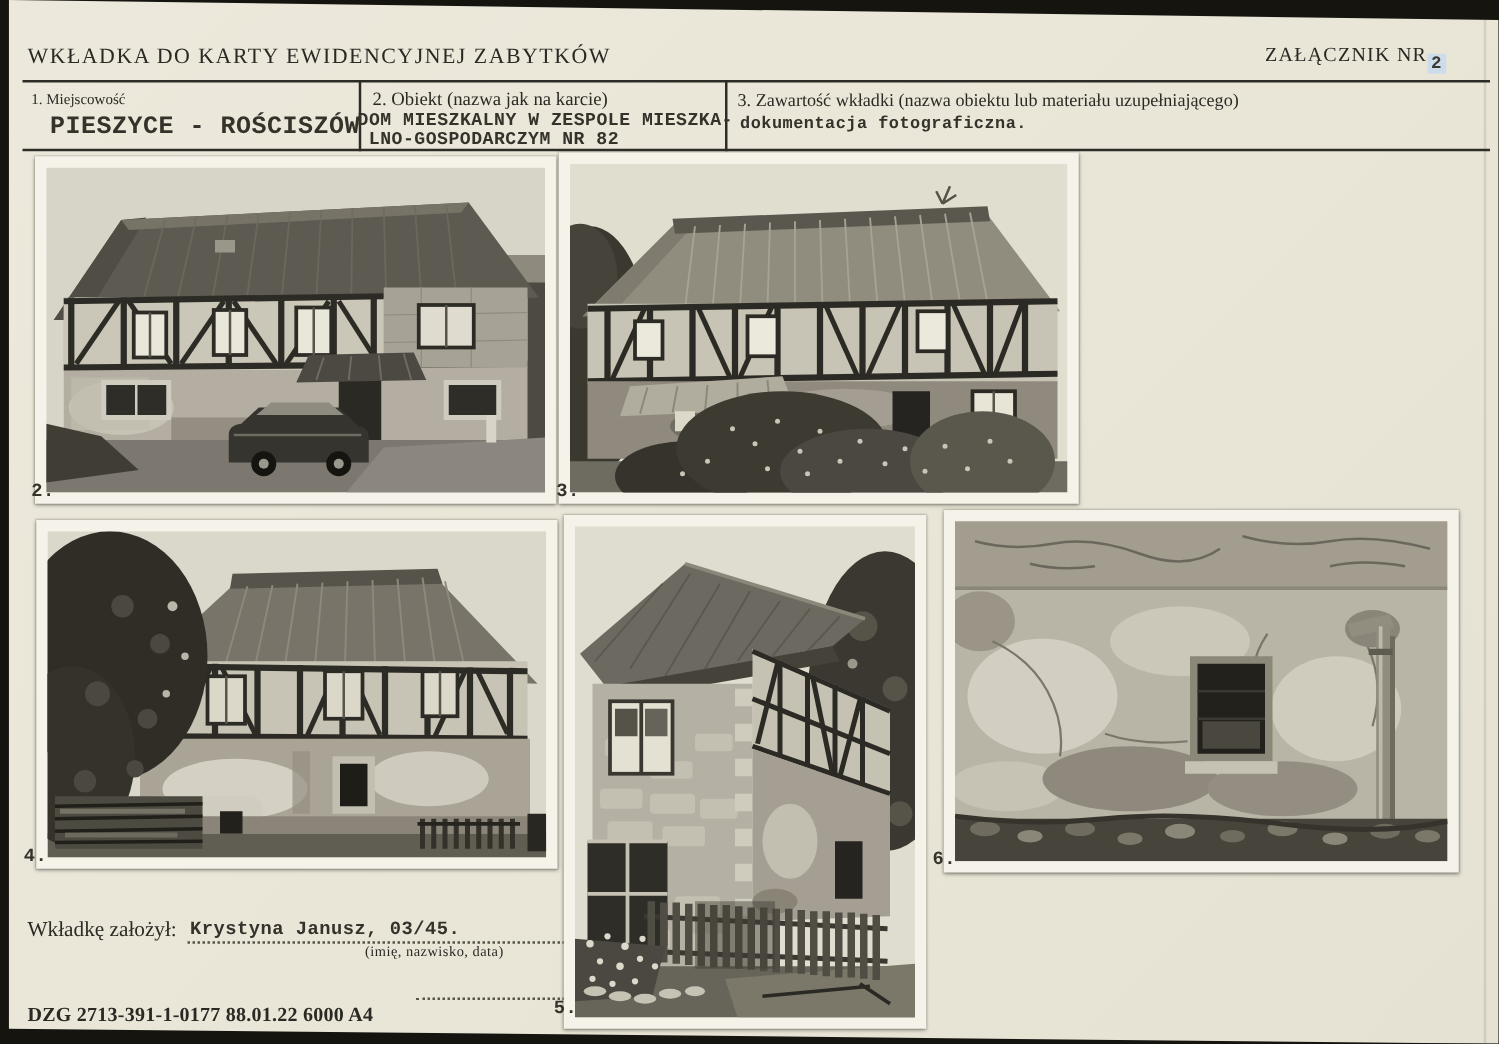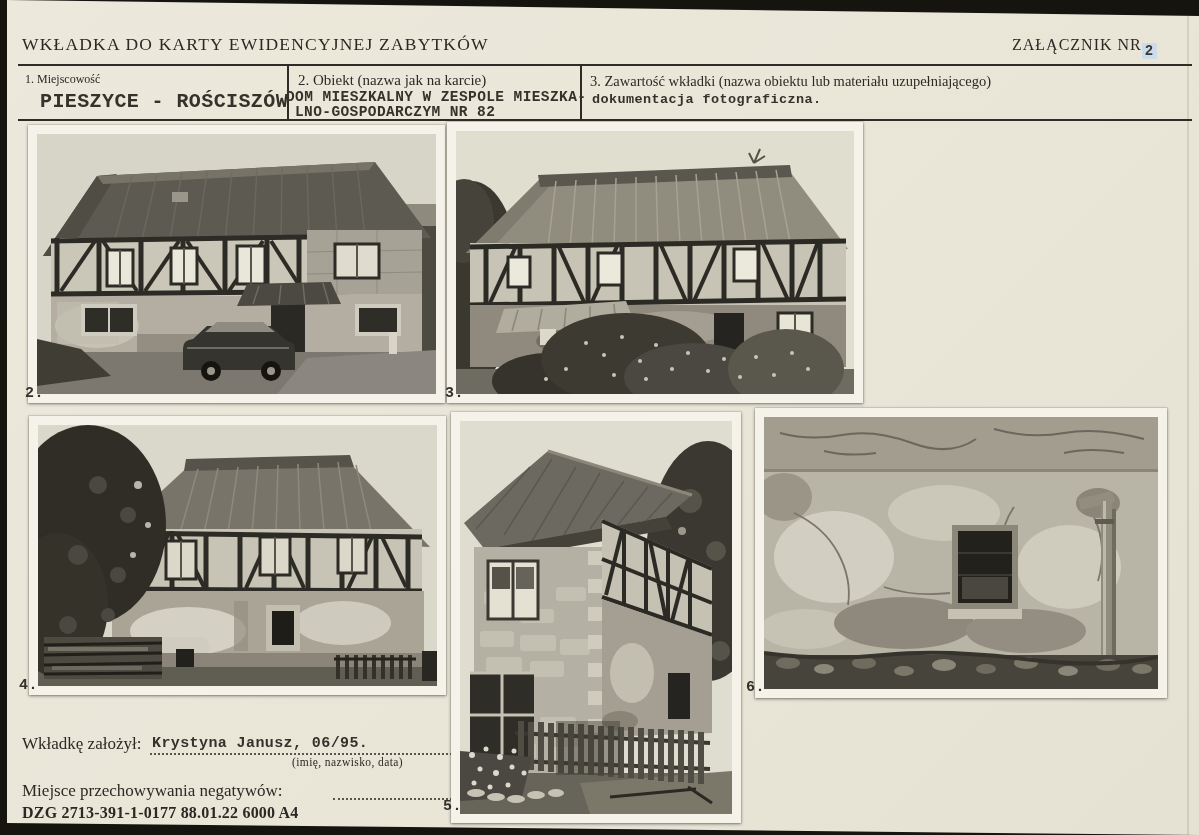--- a/index.html
+++ b/index.html
@@ -549,22 +549,21 @@
   </figure>
 
   <div class="abs mono photo-num" style="left:25px;top:385px;">2.</div>
   <div class="abs mono photo-num" style="left:445px;top:385px;">3.</div>
   <div class="abs mono photo-num" style="left:19px;top:677px;">4.</div>
   <div class="abs mono photo-num" style="left:443px;top:798px;">5.</div>
   <div class="abs mono photo-num" style="left:746px;top:679px;">6.</div>
 
   <div class="abs serif" style="left:22px;top:734px;font-size:17px;">Wkładkę założył:</div>
   <div class="dotted" style="left:150px;top:731px;width:310px;height:22px;"></div>
-  <div class="abs mono" style="left:152px;top:735px;font-size:15px;">Krystyna Janusz, 06/95.</div>
+  <div class="abs mono" style="left:152px;top:735px;font-size:15px;">Krystyna Janusz, 03/45.</div>
   <div class="abs serif" style="left:272px;top:756px;font-size:11.5px;letter-spacing:.4px;margin-left:20px;">(imię, nazwisko, data)</div>
 
-  <div class="abs serif" style="left:22px;top:781px;font-size:17px;">Miejsce przechowywania negatywów:</div>
   <div class="dotted" style="left:333px;top:780px;width:127px;height:18px;"></div>
 
   <div class="abs serif" style="left:22px;top:804px;font-size:16px;font-weight:700;letter-spacing:.2px;">DZG 2713-391-1-0177 88.01.22 6000 A4</div>
 
   <div class="edge-line"></div>
 </div>
 
 </body></html>

